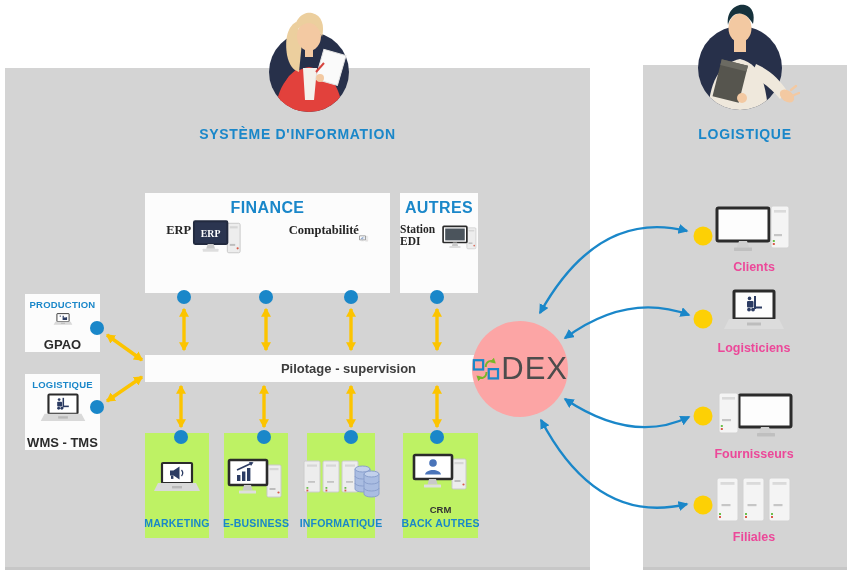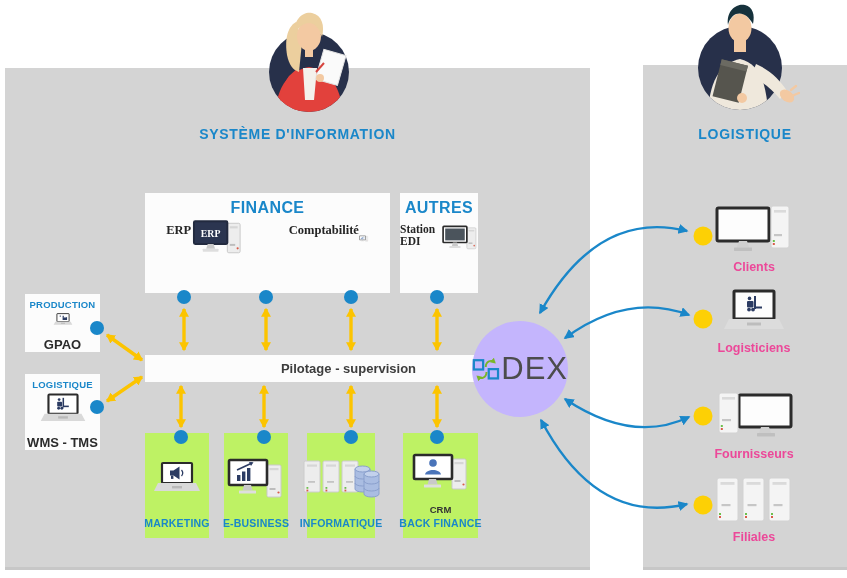--- a/index.html
+++ b/index.html
@@ -38,21 +38,21 @@
   #dept-marketing{left:145px;width:64px;}
   #dept-ebusiness{left:224px;width:64px;}
   #dept-informatique{left:307px;width:68px;}
   #dept-backoffice{left:403px;width:75px;}
   .dept-icon{flex:1;display:flex;align-items:center;justify-content:center;padding-top:8px;}
   .dept-sub{font-size:9.5px;font-weight:bold;color:#333;margin-bottom:2px;}
   .dept-name{font-size:10.5px;font-weight:bold;color:#1a87c9;margin-bottom:9px;
              letter-spacing:.2px;white-space:nowrap;}
   
   #dex-hub{position:absolute;left:472px;top:321px;width:96px;height:96px;border-radius:50%;
-           background:#c4b5fd;display:flex;align-items:center;justify-content:center;}
+           background:#fca5a5;display:flex;align-items:center;justify-content:center;}
   #dex-label{font-size:31px;color:#4c4c4c;letter-spacing:1px;margin-left:1px;}
   
   .partner{position:absolute;left:700px;width:108px;display:flex;flex-direction:column;
            align-items:center;}
   #partner-clients{top:204px;}
   #partner-logisticiens{top:289px;}
   #partner-fournisseurs{top:391px;}
   #partner-filiales{top:476px;}
   .partner-name{margin-top:6px;font-size:12.5px;font-weight:bold;color:#ec4899;}
   
@@ -289,21 +289,21 @@
         <rect x="4" y="2" width="38" height="24" rx="1.2" fill="#ffffff" stroke="#2b2b2b" stroke-width="2.6"></rect>
         <g fill="#4a74b9">
           <circle cx="23" cy="10" r="3.8"></circle>
           <path d="M15,21.5 C16,15.5 30,15.5 31,21.5 Z"></path>
         </g>
         <path d="M19 26 h7 l1.6 5.5 h-10 z" fill="#c9c9c9"></path>
         <rect x="14" y="31.5" width="17" height="3" rx="0.5" fill="#dedede"></rect>
       </svg>
     </div>
     <div class="dept-sub">CRM</div>
-    <div class="dept-name">BACK FINANCE</div>
+    <div class="dept-name">BACK AUTRES</div>
   </div>
 
   <div id="dex-hub">
     <svg width="38" height="33" viewBox="0 0 38 33">
       <rect x="2.5" y="4" width="12.5" height="12.5" fill="none" stroke="#1a87c9" stroke-width="3"></rect>
       <rect x="22.5" y="16" width="12.5" height="12.5" fill="none" stroke="#1a87c9" stroke-width="3"></rect>
       <path d="M18.5,13 C18.5,5 26,3 30.5,7" fill="none" stroke="#7ab629" stroke-width="2.6" marker-end="url(#ag)"></path>
       <path d="M19.5,20 C19.5,28 12,30 7.5,26" fill="none" stroke="#7ab629" stroke-width="2.6" marker-end="url(#ag)"></path>
     </svg>
     <span id="dex-label">DEX</span>

